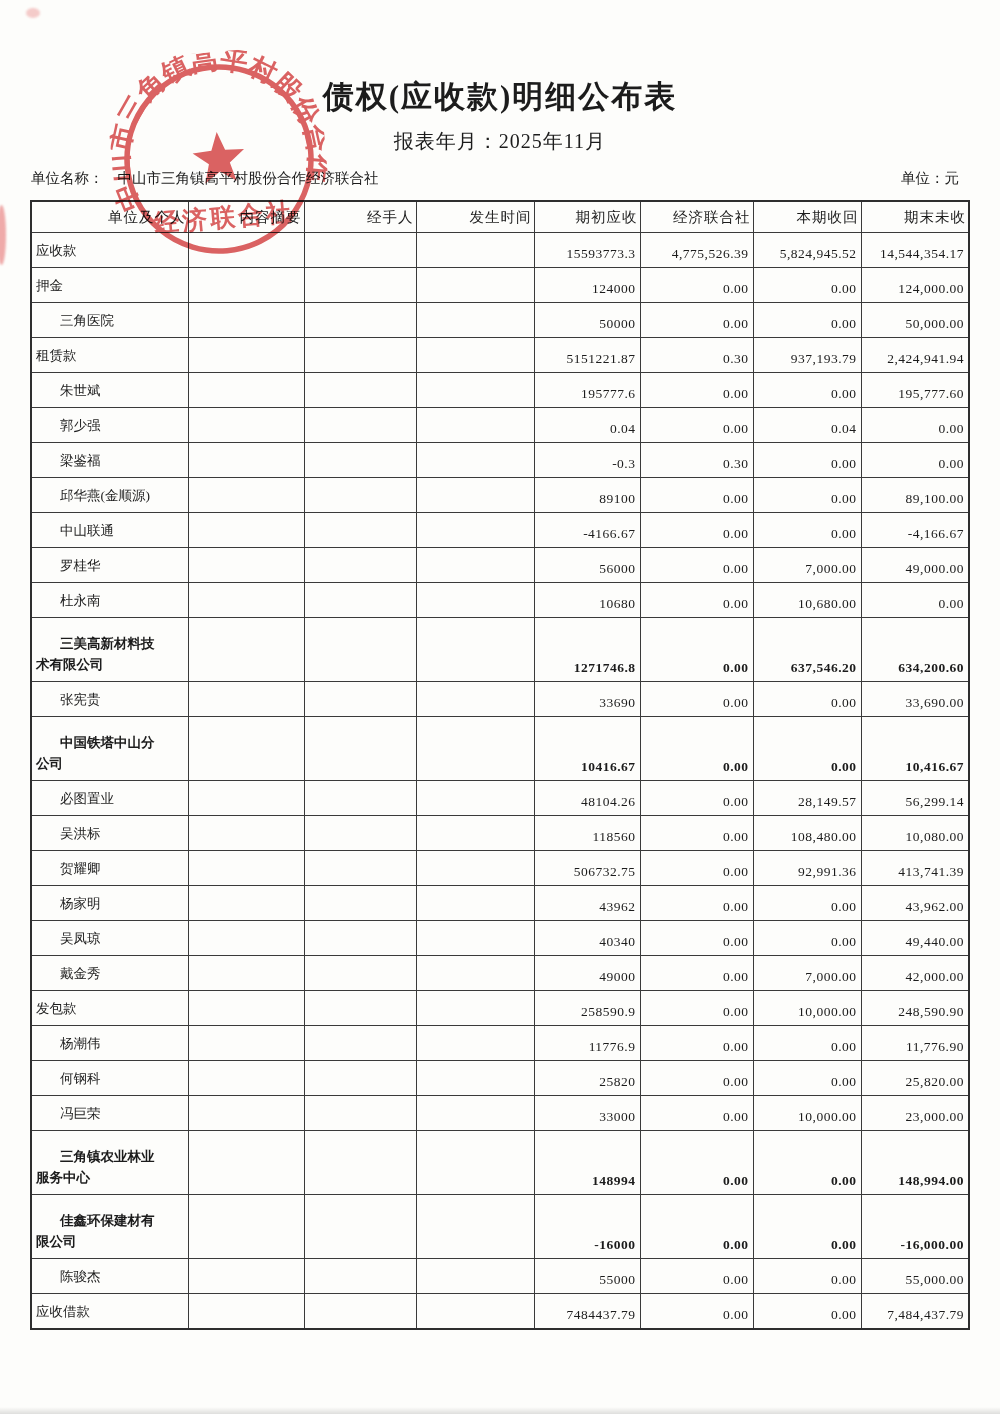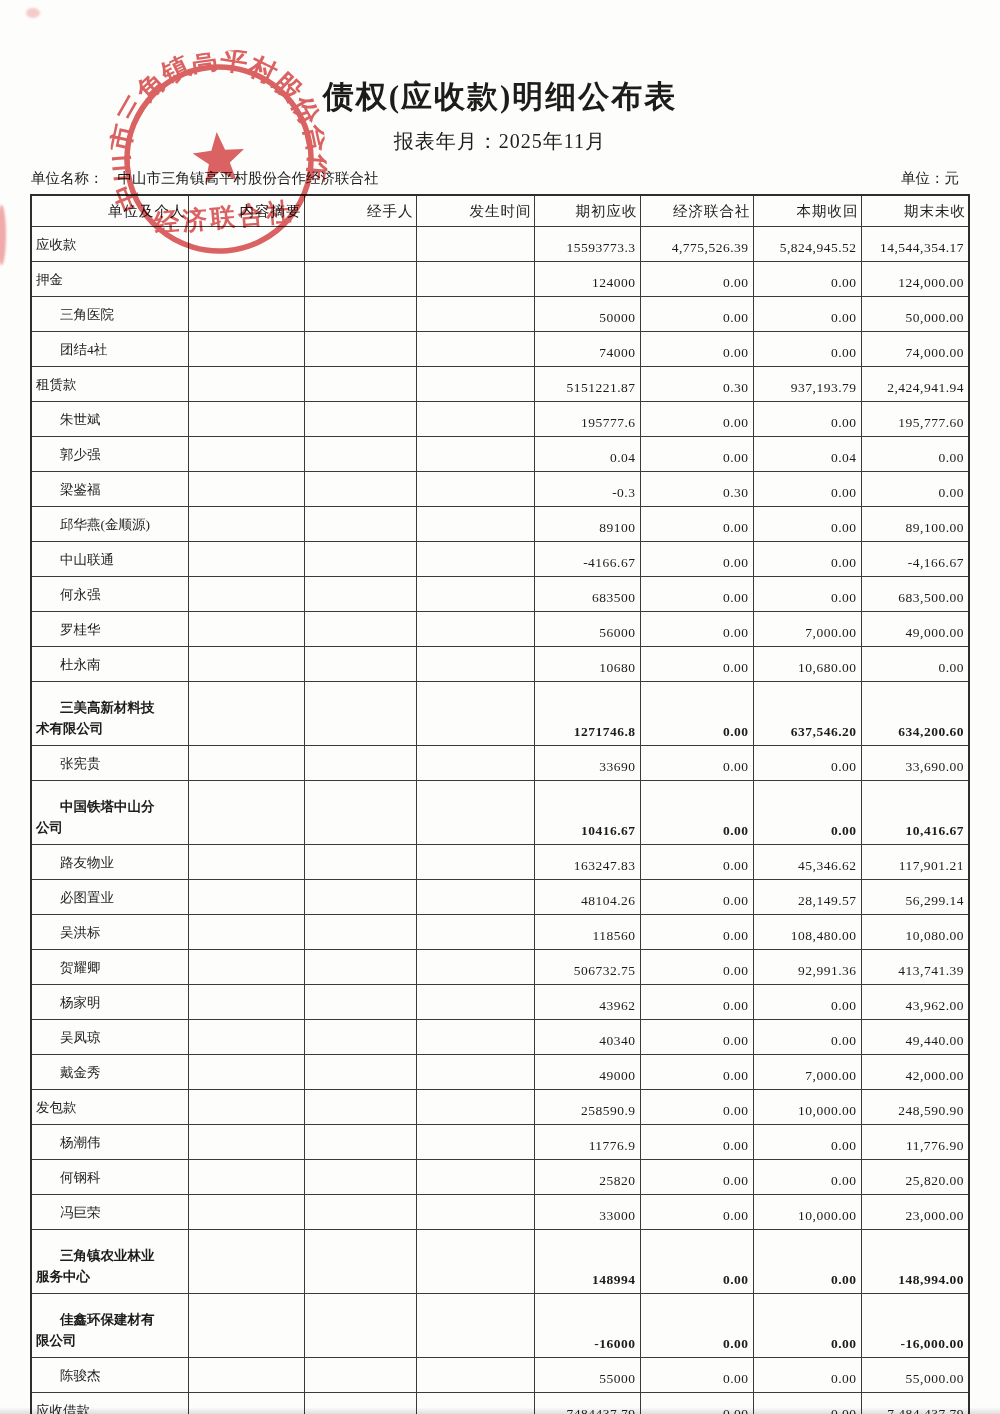--- a/index.html
+++ b/index.html
@@ -19,21 +19,21 @@
     padding-top:76px;
     margin:0;
   }
   .subtitle{
     text-align:center;
     font-size:20px;
     margin-top:10px;
     letter-spacing:1px;
   }
   .meta-line{
-    width:938px;margin:14px auto 6px auto;
+    width:938px;margin:14px auto 12px auto;
     font-size:14.5px;
     display:flex;justify-content:space-between;
     align-items:flex-end;
   }
   .meta-left .label{margin-right:14px;}
   .meta-right{padding-right:10px;}
   table.report{
     width:938px;
     margin:0 auto;
     border-collapse:collapse;
@@ -166,30 +166,20 @@
           <td class="name ind1">三角医院</td>
           <td class="empty"></td>
           <td class="empty"></td>
           <td class="empty"></td>
           <td class="num">50000</td>
           <td class="num">0.00</td>
           <td class="num">0.00</td>
           <td class="num">50,000.00</td>
         </tr>
         <tr>
-          <td class="name ind1">团结4社</td>
-          <td class="empty"></td>
-          <td class="empty"></td>
-          <td class="empty"></td>
-          <td class="num">74000</td>
-          <td class="num">0.00</td>
-          <td class="num">0.00</td>
-          <td class="num">74,000.00</td>
-        </tr>
-        <tr>
           <td class="name ind0">租赁款</td>
           <td class="empty"></td>
           <td class="empty"></td>
           <td class="empty"></td>
           <td class="num">5151221.87</td>
           <td class="num">0.30</td>
           <td class="num">937,193.79</td>
           <td class="num">2,424,941.94</td>
         </tr>
         <tr>
@@ -236,30 +226,20 @@
           <td class="name ind1">中山联通</td>
           <td class="empty"></td>
           <td class="empty"></td>
           <td class="empty"></td>
           <td class="num">-4166.67</td>
           <td class="num">0.00</td>
           <td class="num">0.00</td>
           <td class="num">-4,166.67</td>
         </tr>
         <tr>
-          <td class="name ind1">何永强</td>
-          <td class="empty"></td>
-          <td class="empty"></td>
-          <td class="empty"></td>
-          <td class="num">683500</td>
-          <td class="num">0.00</td>
-          <td class="num">0.00</td>
-          <td class="num">683,500.00</td>
-        </tr>
-        <tr>
           <td class="name ind1">罗桂华</td>
           <td class="empty"></td>
           <td class="empty"></td>
           <td class="empty"></td>
           <td class="num">56000</td>
           <td class="num">0.00</td>
           <td class="num">7,000.00</td>
           <td class="num">49,000.00</td>
         </tr>
         <tr>
@@ -296,30 +276,20 @@
         <tr class="tall">
           <td class="name ind1">中国铁塔中山分
 公司</td>
           <td class="empty"></td>
           <td class="empty"></td>
           <td class="empty"></td>
           <td class="num">10416.67</td>
           <td class="num">0.00</td>
           <td class="num">0.00</td>
           <td class="num">10,416.67</td>
-        </tr>
-        <tr>
-          <td class="name ind1">路友物业</td>
-          <td class="empty"></td>
-          <td class="empty"></td>
-          <td class="empty"></td>
-          <td class="num">163247.83</td>
-          <td class="num">0.00</td>
-          <td class="num">45,346.62</td>
-          <td class="num">117,901.21</td>
         </tr>
         <tr>
           <td class="name ind1">必图置业</td>
           <td class="empty"></td>
           <td class="empty"></td>
           <td class="empty"></td>
           <td class="num">48104.26</td>
           <td class="num">0.00</td>
           <td class="num">28,149.57</td>
           <td class="num">56,299.14</td>

